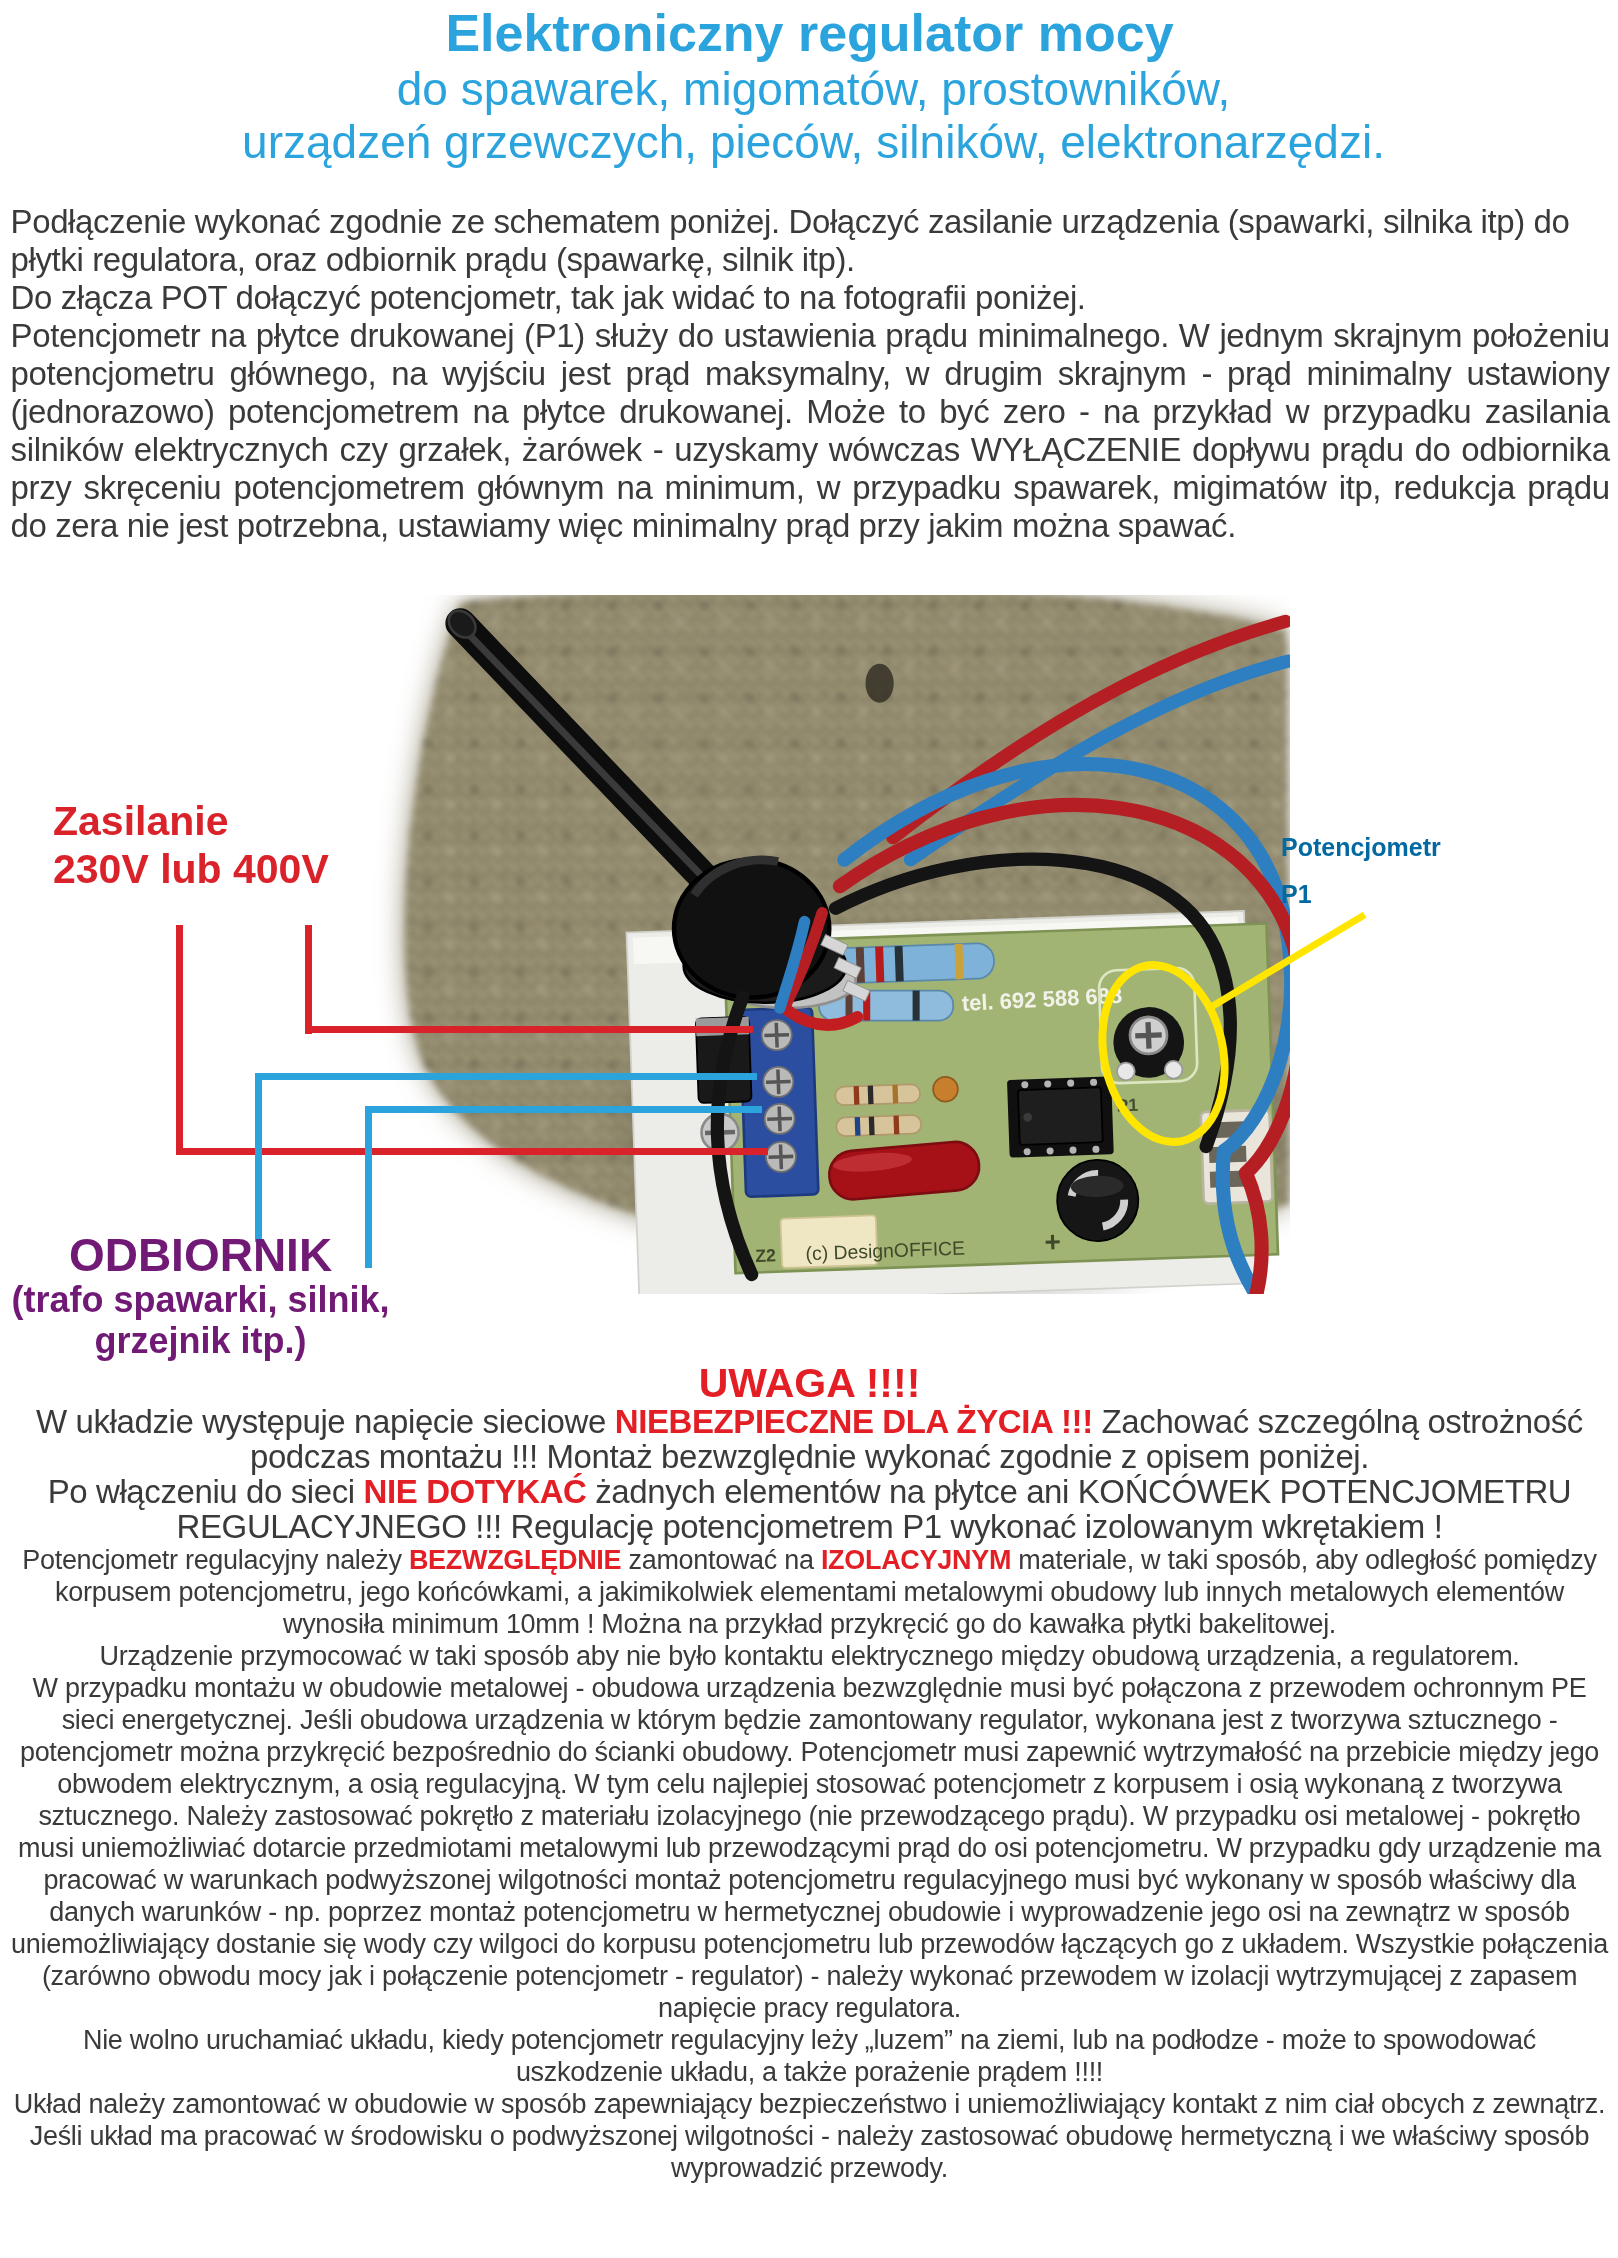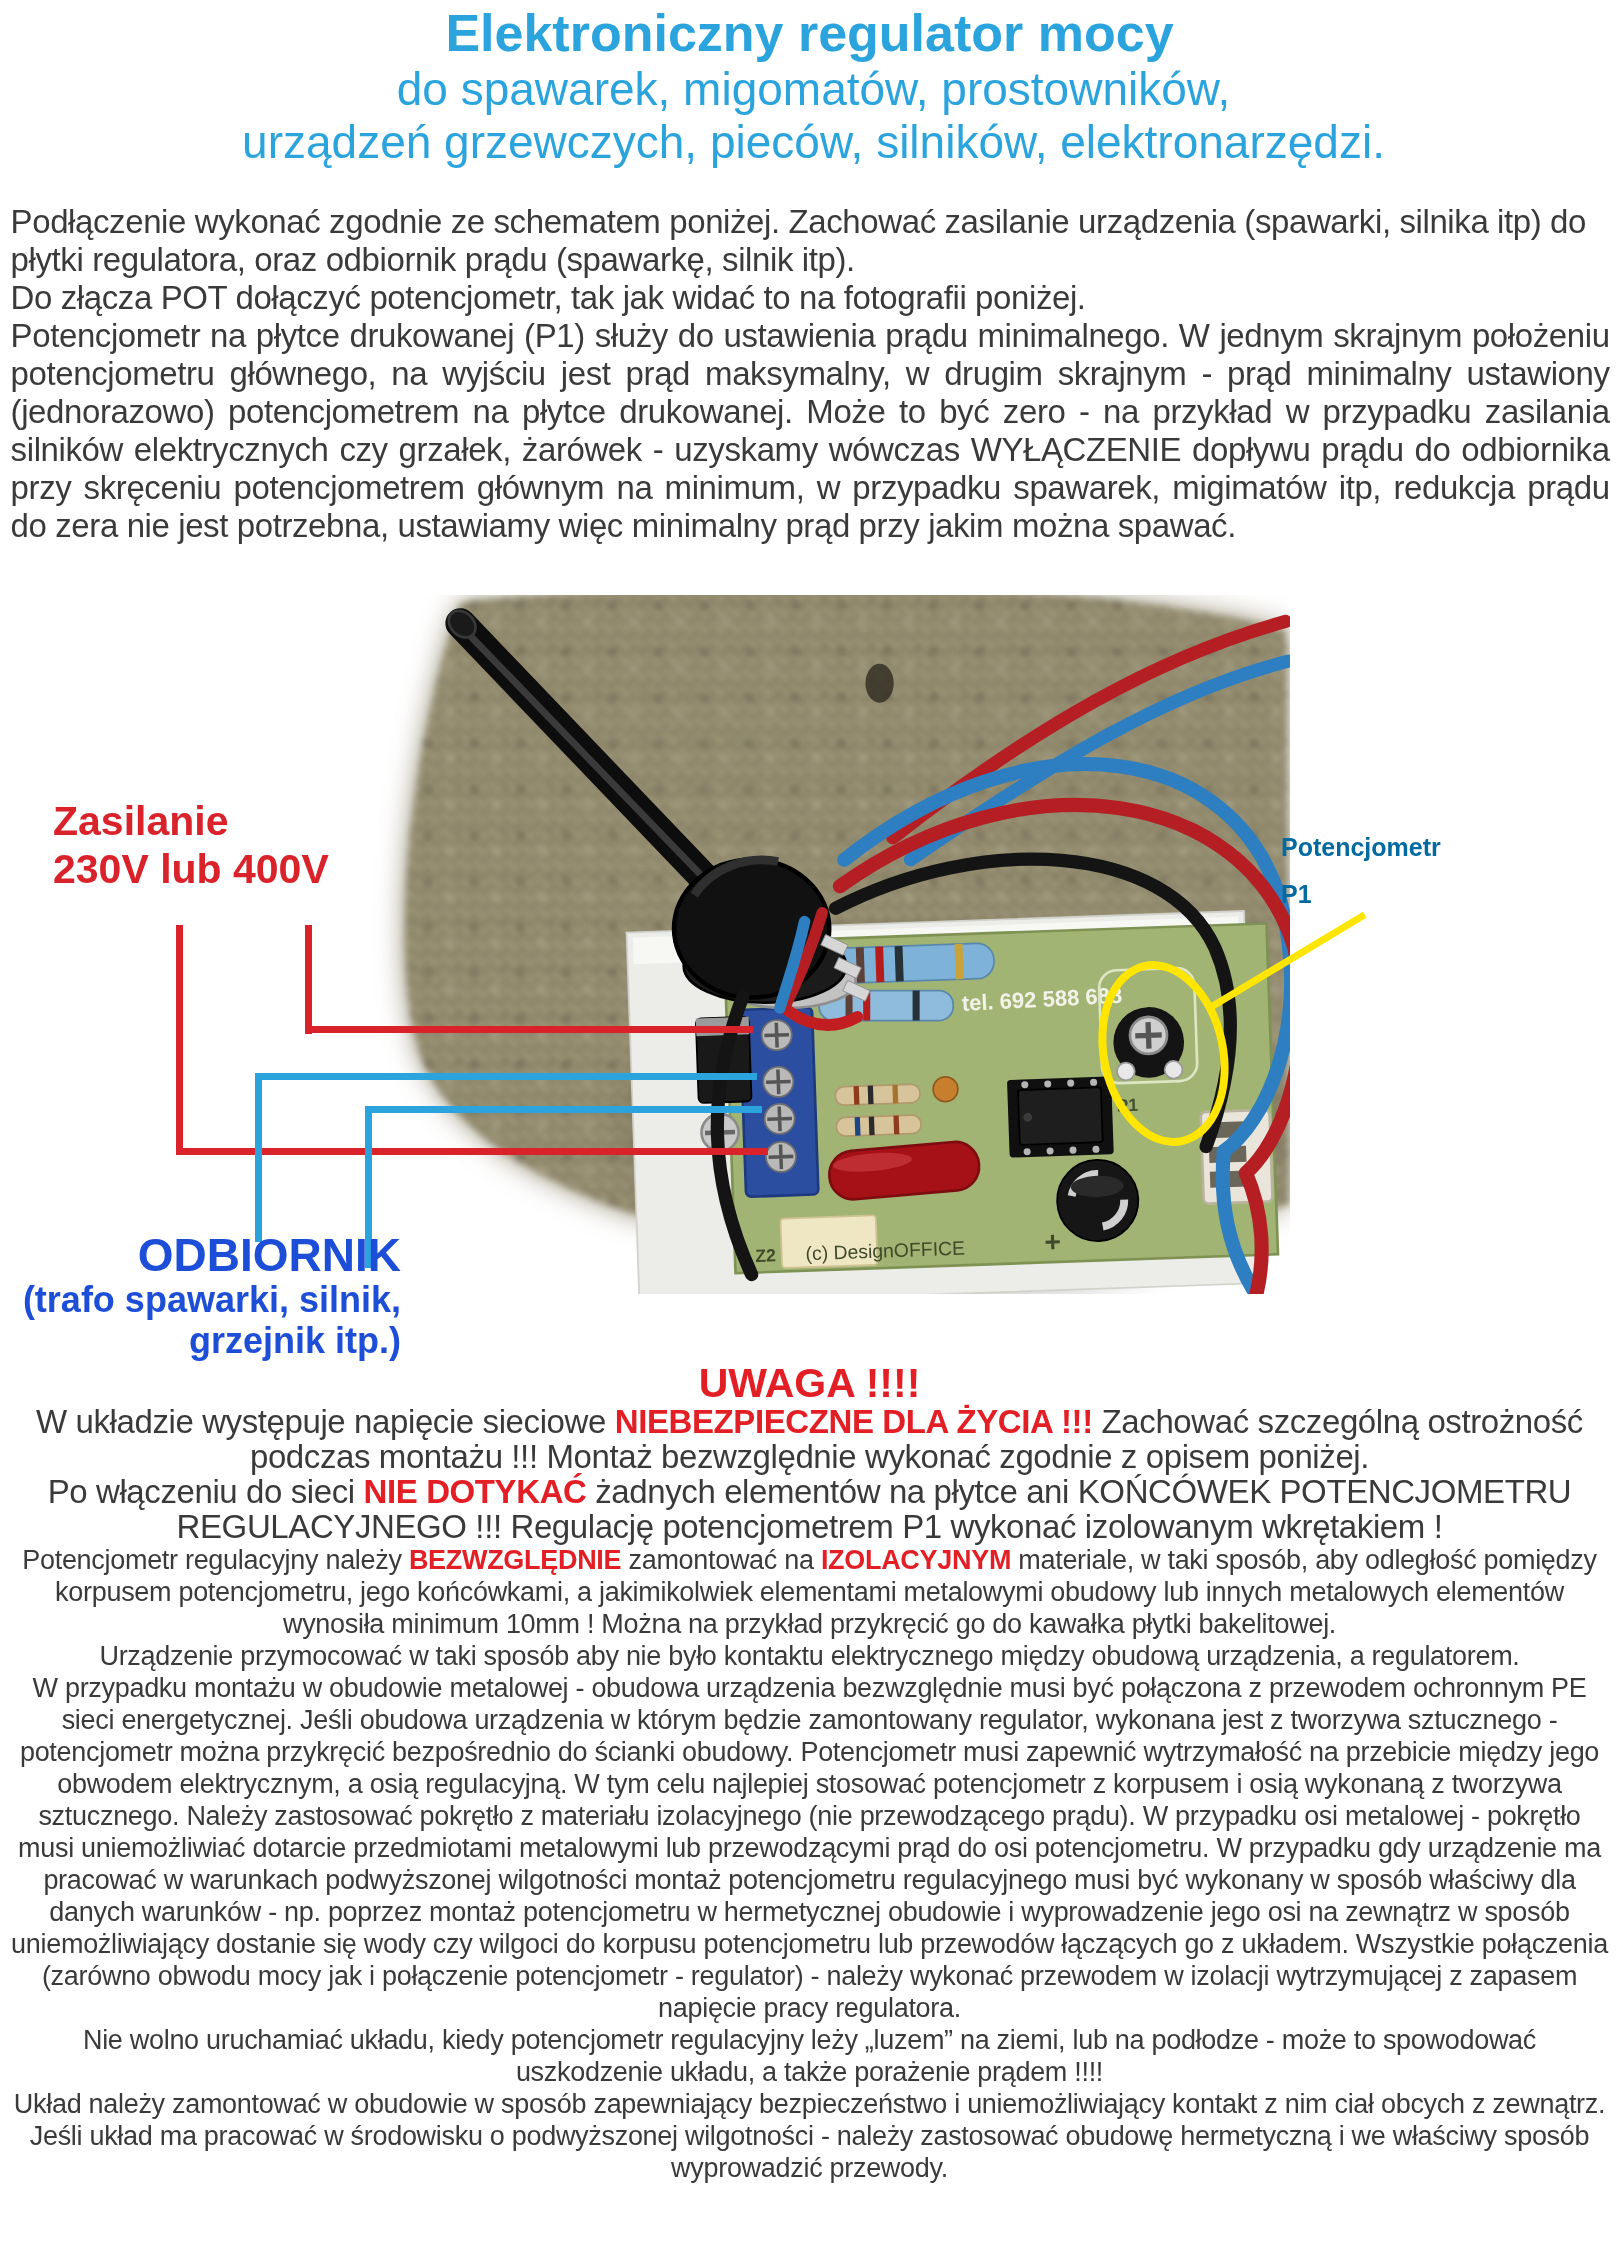--- a/index.html
+++ b/index.html
@@ -23,22 +23,22 @@
   .lead.blue{background:#2BA4DE;}
   .yellow-line{position:absolute;left:1207px;top:1006px;width:184px;height:7px;
                background:#FFE500;transform:rotate(-31deg);transform-origin:0 50%;}
   .yellow-ellipse{position:absolute;left:1100px;top:960px;width:111px;height:171px;
                   border:8px solid #FFE500;border-radius:50%;transform:rotate(-12deg);}
   
   .lbl-power{position:absolute;left:53px;top:797px;width:397px;text-align:left;
              color:#D9222A;font-weight:700;font-size:41px;line-height:48px;}
   .lbl-pot{position:absolute;left:1281px;top:824px;width:326px;text-align:left;
            color:#0369a1;font-weight:700;font-size:25px;line-height:47px;}
-  .lbl-load{position:absolute;left:0px;top:1231px;width:401px;text-align:right;
-            color:#1d4ed8;font-weight:700;}
+  .lbl-load{position:absolute;left:0px;top:1231px;width:401px;text-align:center;
+            color:#701a75;font-weight:700;}
   .lbl-load .l1{font-size:46px;line-height:48px;}
   .lbl-load .l2{font-size:36px;line-height:41px;}
   
   .warn{position:absolute;left:7px;top:1362px;width:1605px;text-align:center;}
   .warn-head{color:#E31E24;font-weight:700;font-size:41px;line-height:42px;margin:0;}
   .warn-big{font-size:33px;line-height:35px;letter-spacing:-0.4px;margin:0;color:#3a3a3a;}
   .warn-small{font-size:27px;line-height:32px;letter-spacing:-0.3px;margin:0;color:#3a3a3a;}
   .red-em{color:#E31E24;font-weight:700;}
   p{margin:0;}
 </style>
@@ -47,21 +47,21 @@
 
 <div id="page">
 
   <div class="title-block">
     <div class="title-l1">Elektroniczny regulator mocy</div>
     <div class="title-l2">do spawarek, migomatów, prostowników,</div>
     <div class="title-l2">urządzeń grzewczych, pieców, silników, elektronarzędzi.</div>
   </div>
 
   <div class="intro">
-    <p>Podłączenie wykonać zgodnie ze schematem poniżej. Zachować zasilanie urządzenia (spawarki, silnika itp) do płytki regulatora, oraz odbiornik prądu (spawarkę, silnik itp).</p>
+    <p>Podłączenie wykonać zgodnie ze schematem poniżej. Dołączyć zasilanie urządzenia (spawarki, silnika itp) do płytki regulatora, oraz odbiornik prądu (spawarkę, silnik itp).</p>
     <p>Do złącza POT dołączyć potencjometr, tak jak widać to na fotografii poniżej.</p>
     <p class="just">Potencjometr na płytce drukowanej (P1) służy do ustawienia prądu minimalnego. W jednym skrajnym położeniu potencjometru głównego, na wyjściu jest prąd maksymalny, w drugim skrajnym - prąd minimalny ustawiony (jednorazowo) potencjometrem na płytce drukowanej. Może to być zero - na przykład w przypadku zasilania silników elektrycznych czy grzałek, żarówek - uzyskamy wówczas WYŁĄCZENIE dopływu prądu do odbiornika przy skręceniu potencjometrem głównym na minimum, w przypadku spawarek, migimatów itp, redukcja prądu do zera nie jest potrzebna, ustawiamy więc minimalny prąd przy jakim można spawać.</p>
   </div>
 
   <div class="photo">
     <svg width="962" height="699" viewBox="0 0 1090 792">
       <defs>
         <pattern id="sandp" width="18" height="18" patternUnits="userSpaceOnUse">
           <rect width="18" height="18" fill="#97906F"></rect>
           <circle cx="3" cy="4" r="2.4" fill="#6b6350"></circle>

